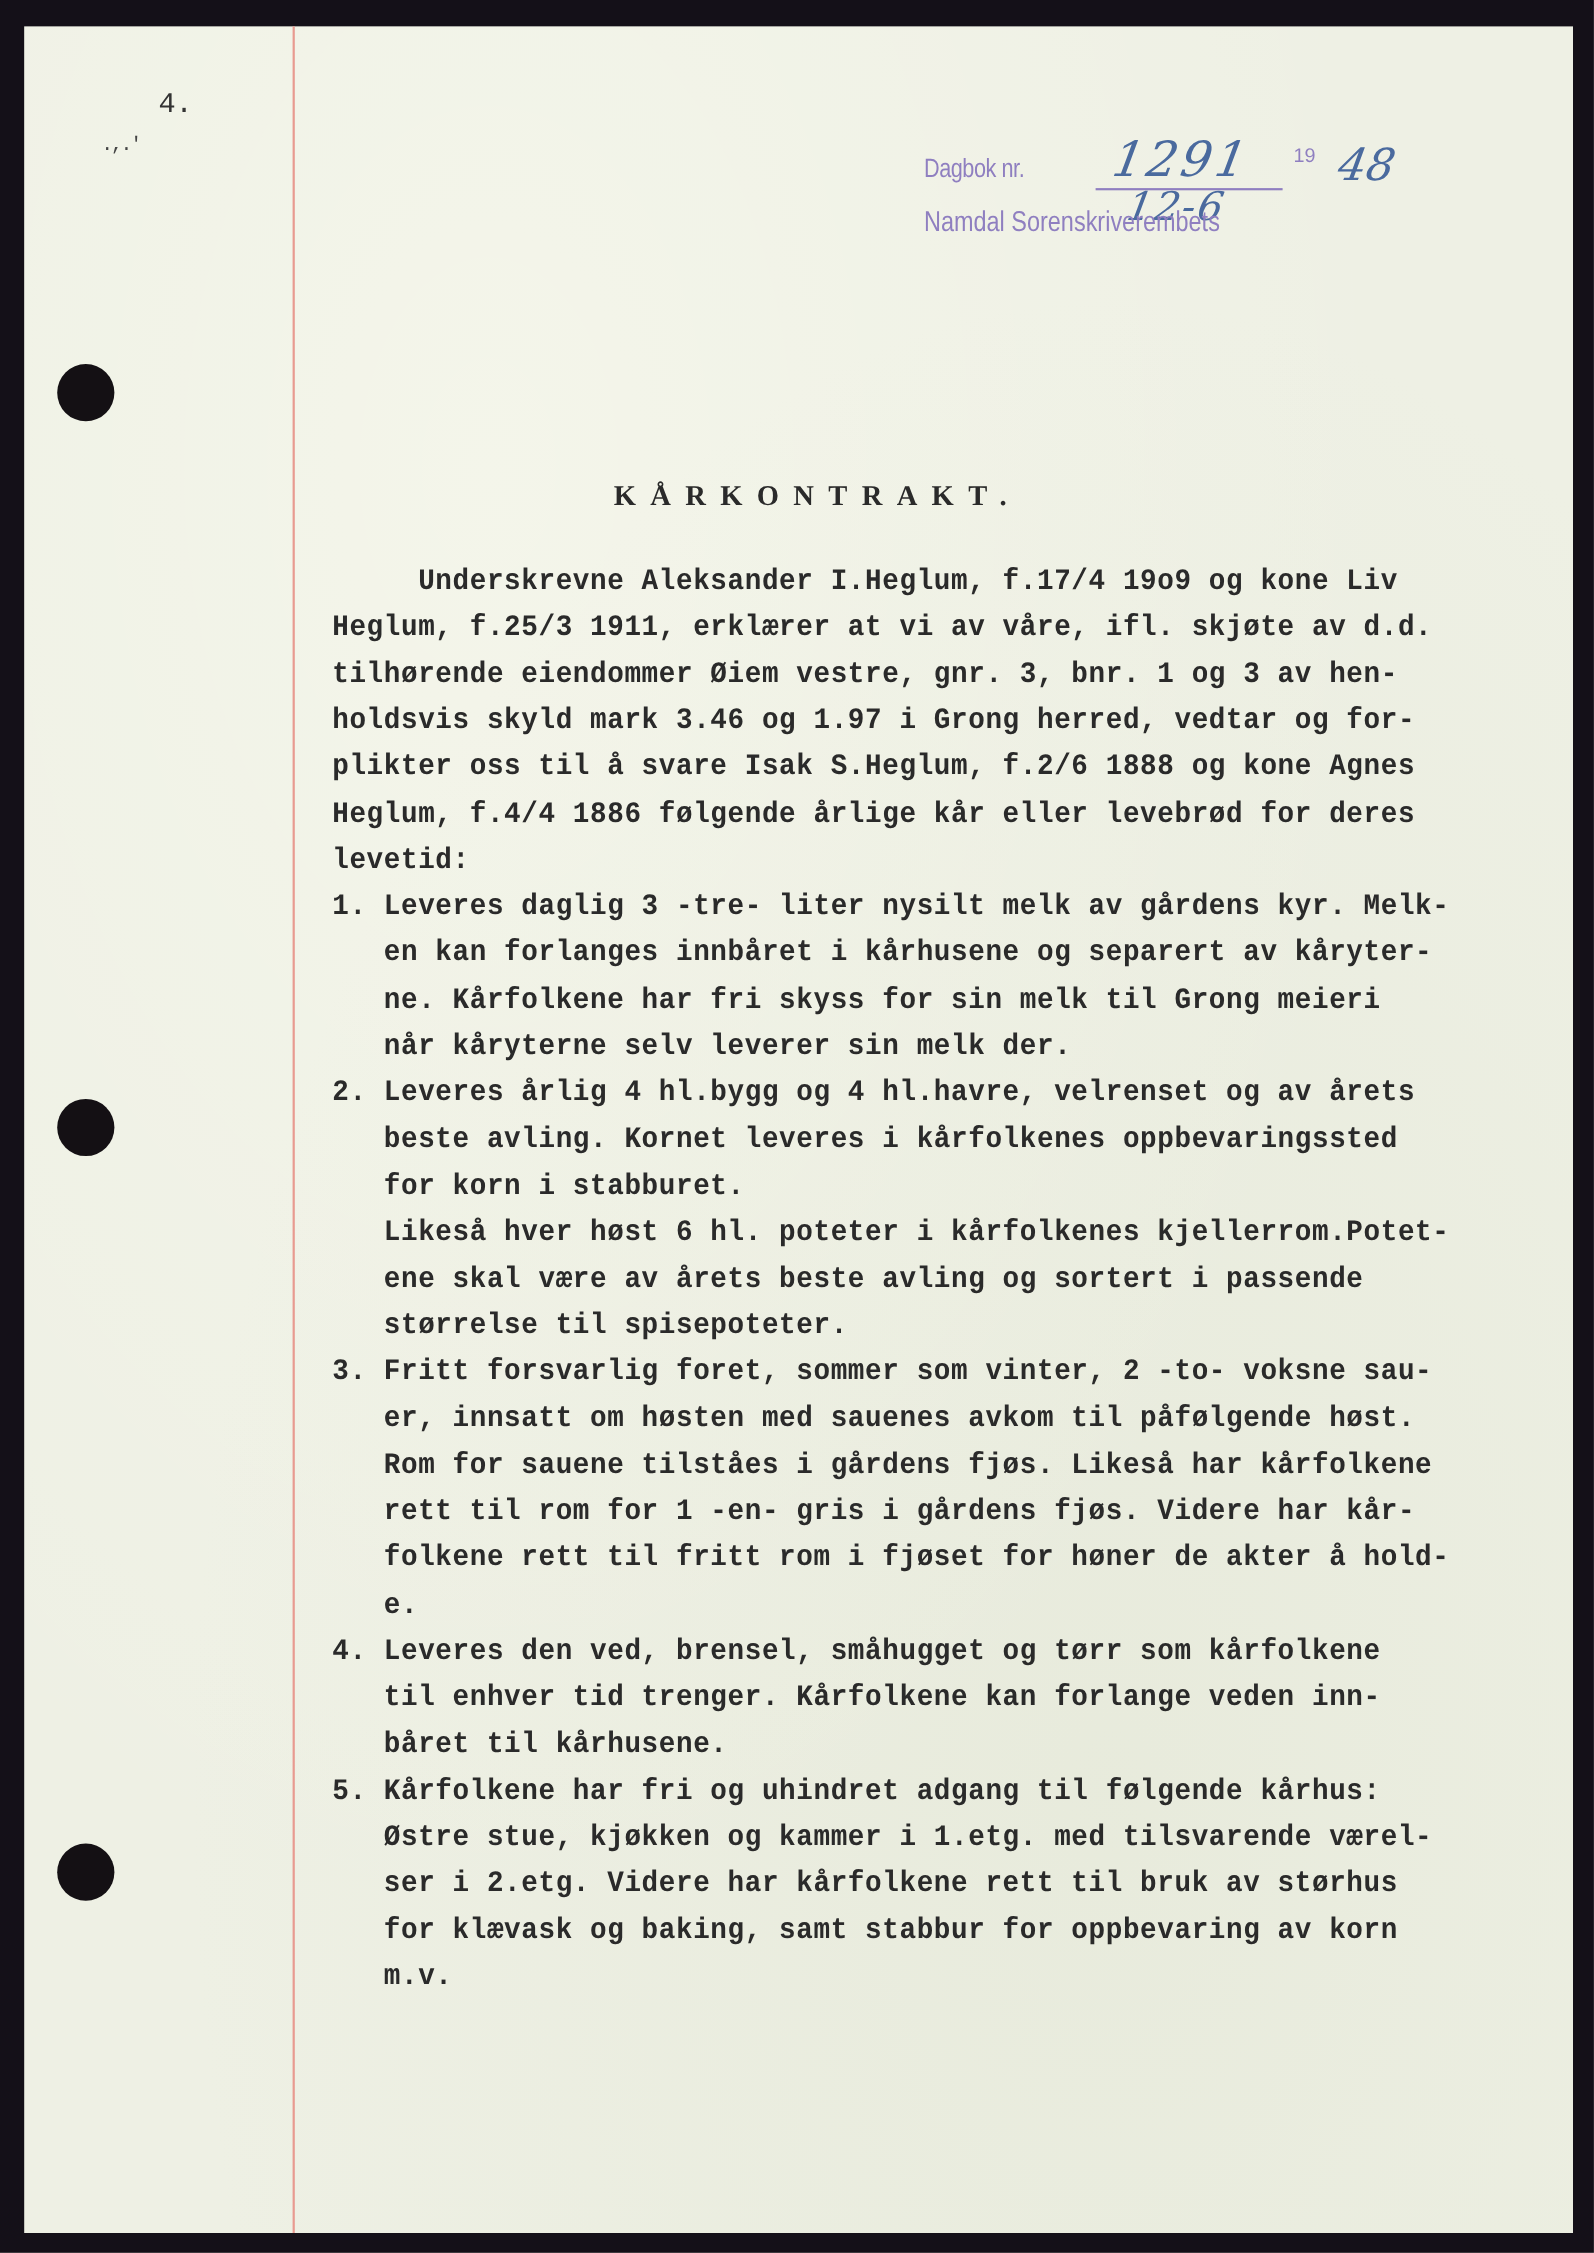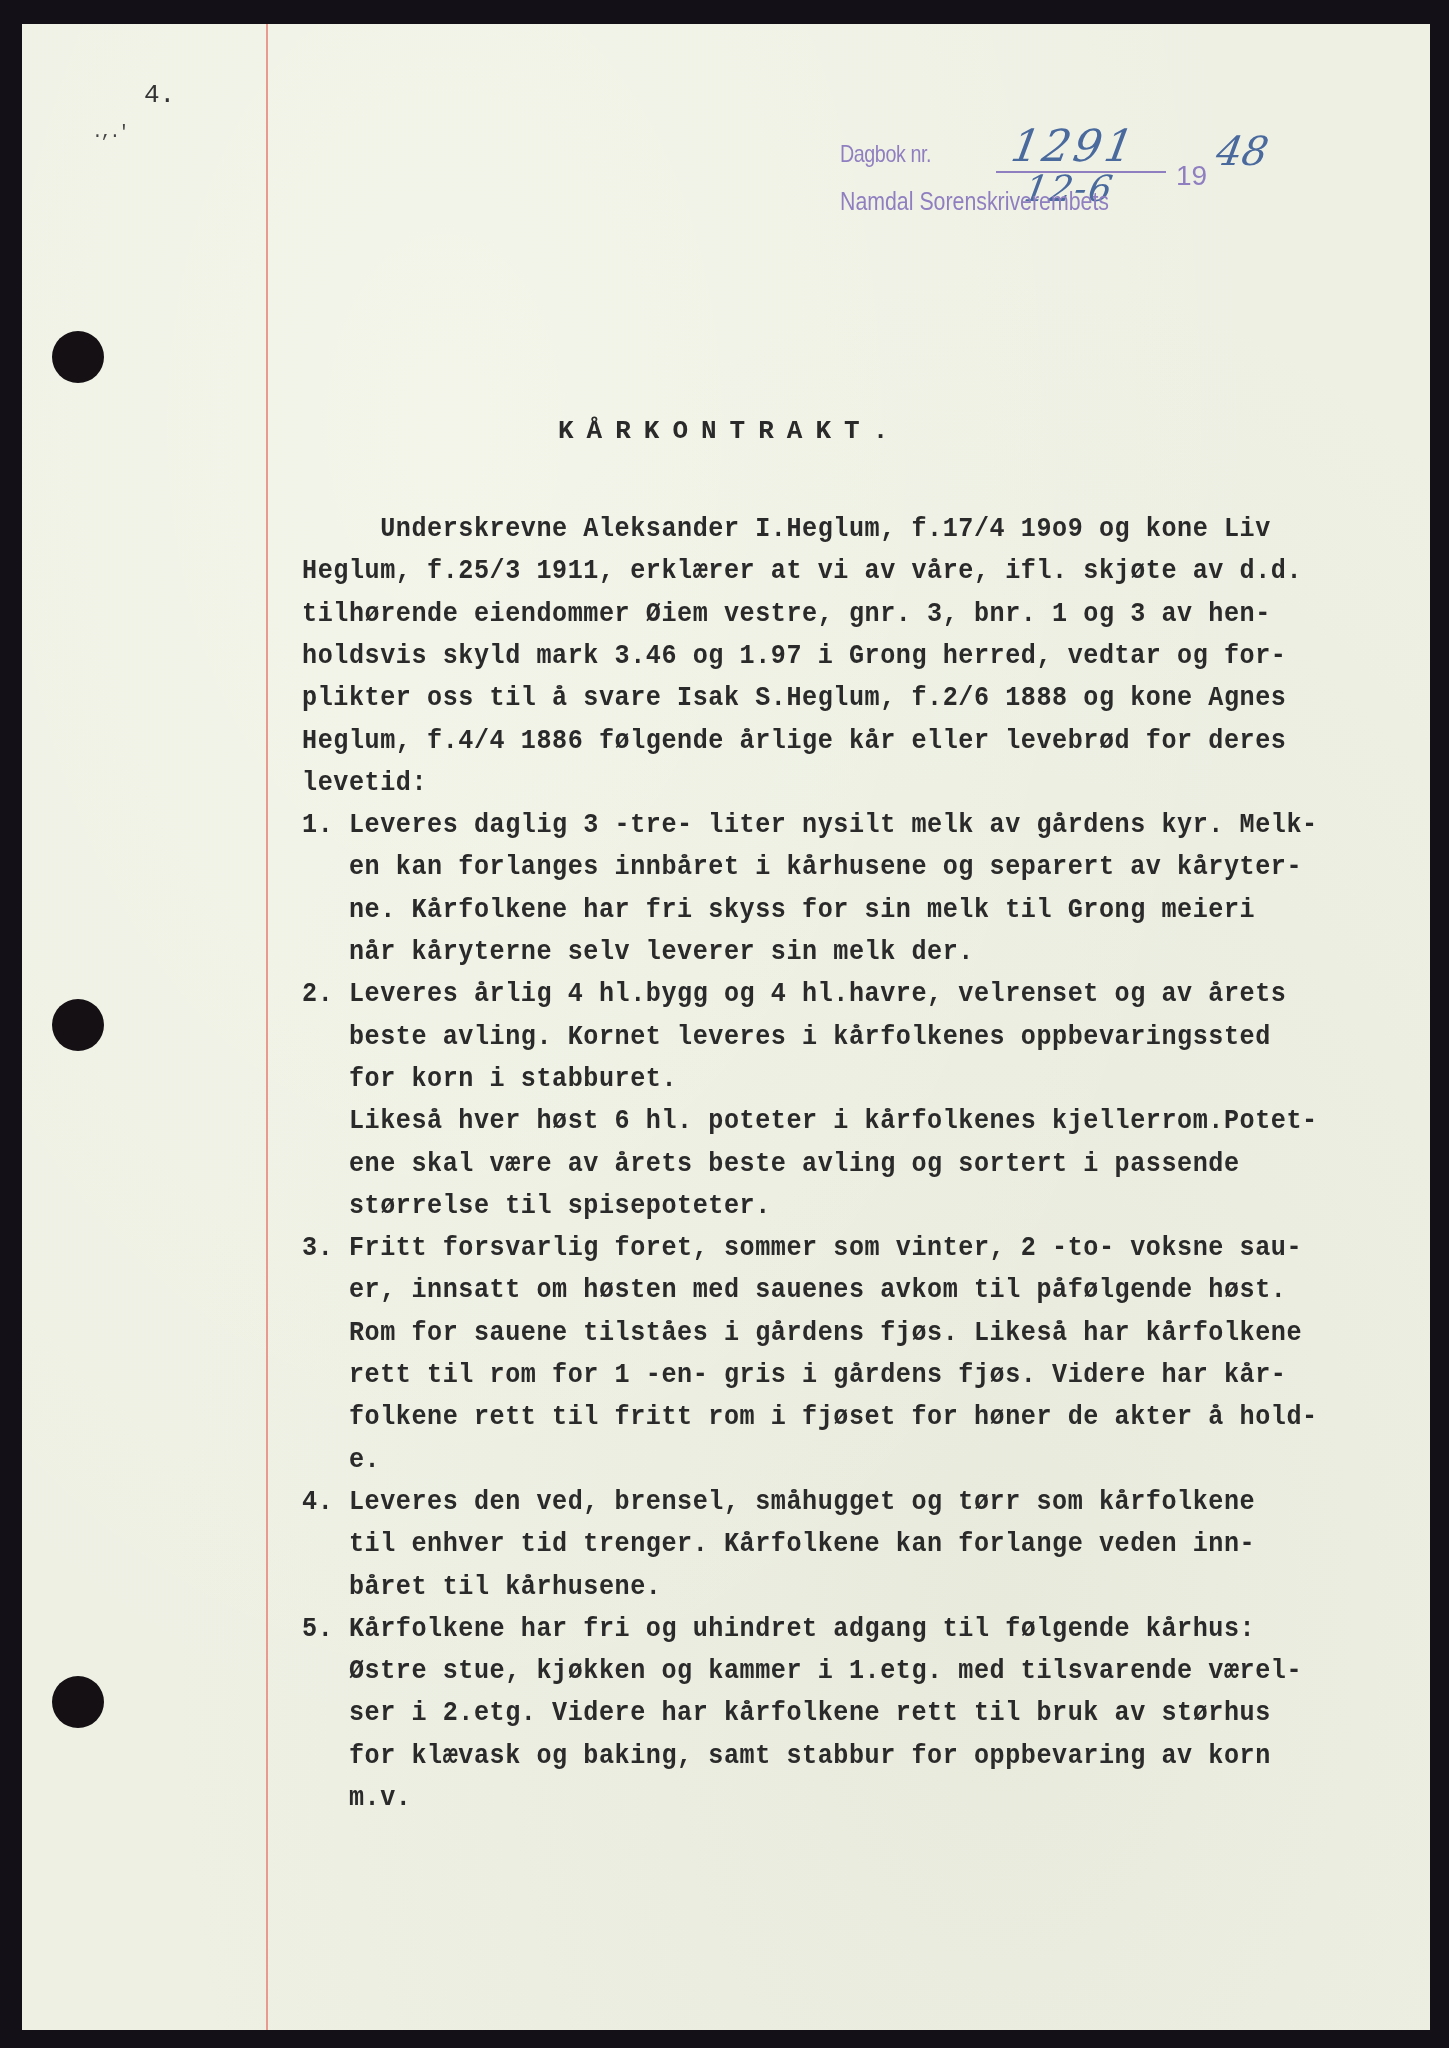--- a/index.html
+++ b/index.html
@@ -48,30 +48,30 @@
     transform: scaleX(0.82); transform-origin: left; white-space: nowrap;
   }
   .hand {
     position: absolute; color: #4a6a9e; font-family: "DejaVu Serif", serif;
     font-style: italic; transform: skewX(-10deg);
   }
   .hand-nr { left: 180px; top: 6px; font-size: 44px; letter-spacing: 3px; }
   .hand-year { left: 385px; top: 14px; font-size: 40px; }
   .hand-date { left: 193px; top: 54px; font-size: 36px; letter-spacing: 2px; }
   .stamp-year-prefix {
-    position: absolute; left: 344px; top: 46px; font-size: 28px;
+    position: absolute; left: 344px; top: 17px; font-size: 18px;
   }
   .doc {
     position: absolute; left: 280px; top: 0; width: 1120px;
     font-family: "Liberation Mono", monospace; color: #2a2a2a;
     font-size: 27px; font-weight: bold;
   }
   .title {
-    position: absolute; left: 256px; top: 392px; font-size: 26px;
-    letter-spacing: 13px; font-weight: bold;
+    position: absolute; left: 256px; top: 412px; font-size: 26px;
+    letter-spacing: 13px; font-weight: bold; font-family: Liberation Serif, serif;
   }
   .line {
     position: absolute; white-space: pre; letter-spacing: 0.6px;
     transform: scaleX(0.93); transform-origin: left;
   }
 </style>
 </head>
 <body>
 
 <div class="paper">

